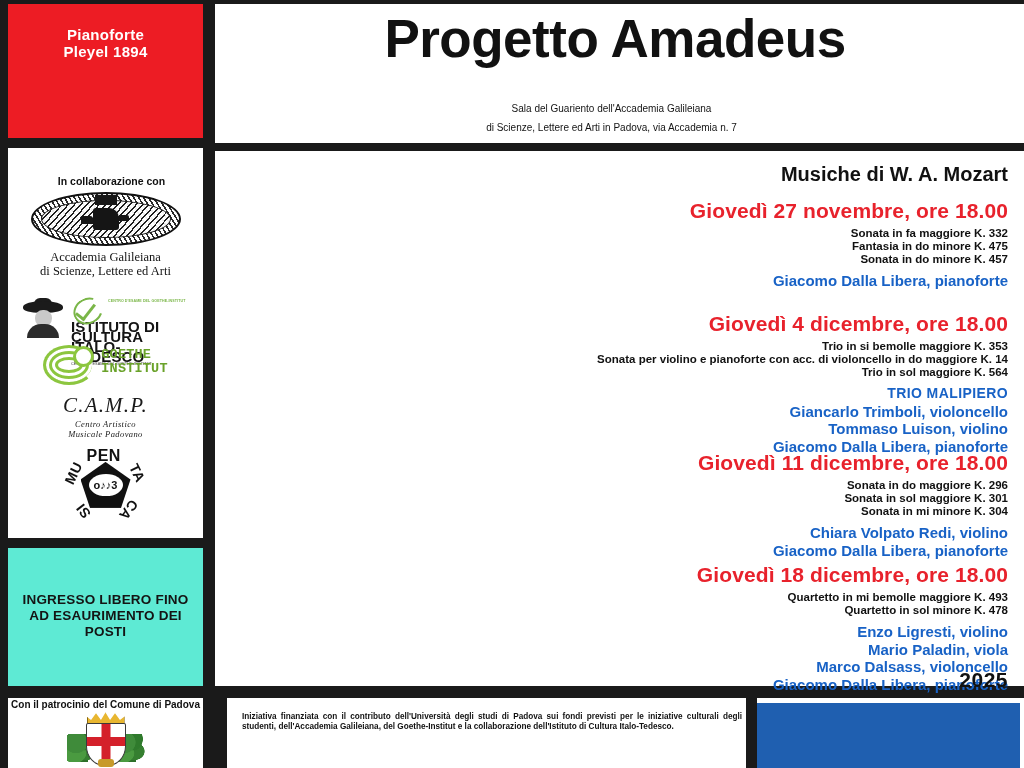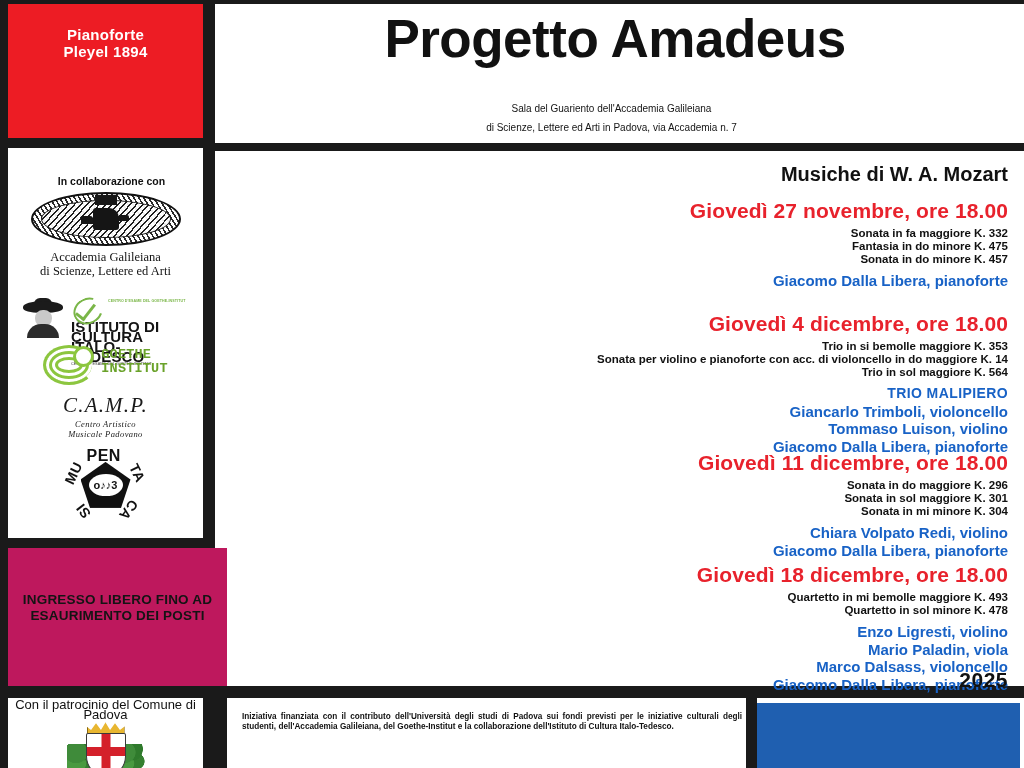--- a/index.html
+++ b/index.html
@@ -47,22 +47,21 @@
     color: #ffffff;
     font-weight: bold;
     font-size: 15px;
     line-height: 17px;
     letter-spacing: .3px;
   }
 
   #yellow-block {
     left: 8px; top: 548px;
     width: 195px; height: 138px;
-    background: #be185d;
-    padding-left: 24px;
+    background: #5eead4;
   }
   #yellow-block .ytext {
     position: absolute;
     left: 6px; right: 6px;
     top: 44px;
     text-align: center;
     color: #141414;
     font-weight: bold;
     font-size: 13.5px;
     line-height: 16px;
@@ -409,22 +408,22 @@
   }
 
   
   #patrocinio {
     position: absolute;
     left: 6px; top: 700px;
     width: 199px;
     text-align: center;
   }
   #patrocinio .p-label {
-    font-size: 13px;
-    font-weight: normal;
+    font-size: 10px;
+    font-weight: bold;
     color: #111111;
     line-height: 10px;
   }
   .crest {
     position: relative;
     width: 96px; height: 56px;
     margin: 2px auto 0;
   }
   .crest .crown-top {
     position: absolute;

